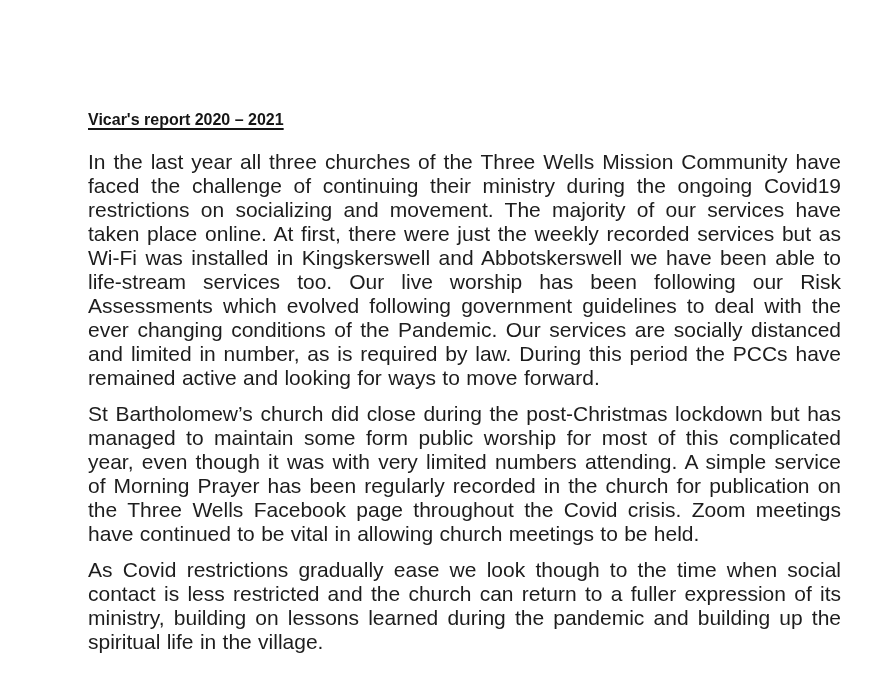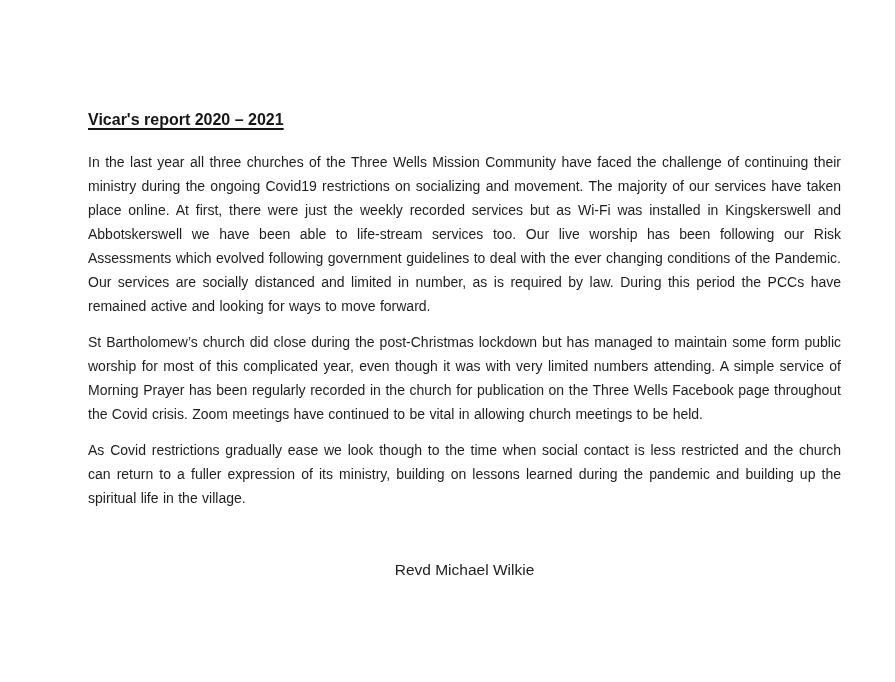--- a/index.html
+++ b/index.html
@@ -30,21 +30,21 @@
     font-size: 16px;
     font-weight: 700;
     line-height: 24px;
     margin: 0 0 18px 0;
     text-decoration: underline;
     text-decoration-thickness: 2px;
     text-underline-offset: 3px;
     color: #161616;
   }
   p.body-para {
-    font-size: 14px;
+    font-size: 21px;
     line-height: 24px;
     text-align: justify;
     margin: 0 0 12px 0;
     word-spacing: 0.5px;
   }
   .signature {
     font-size: 15.5px;
     line-height: 24px;
     margin: 48px 0 0 0;
     text-align: center;

